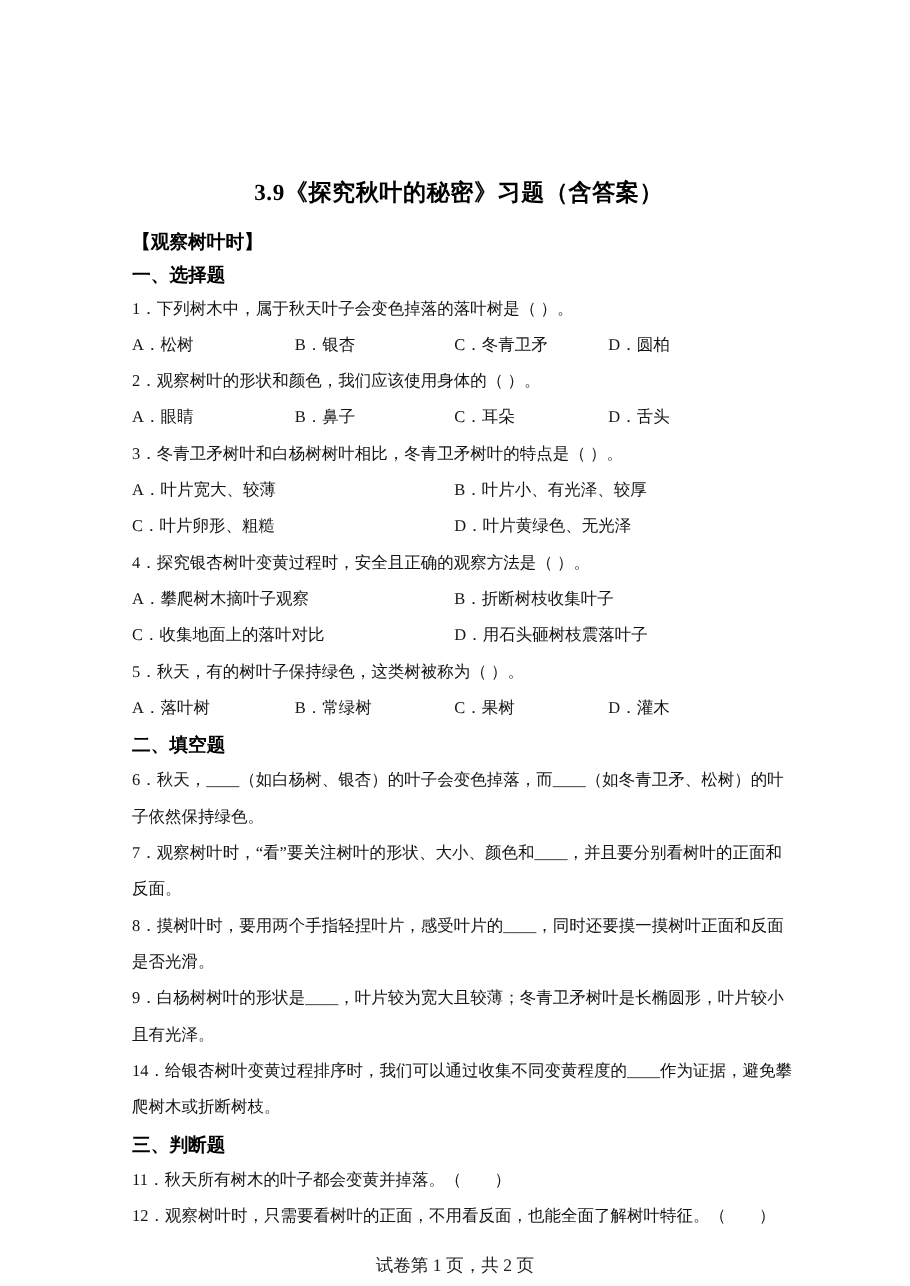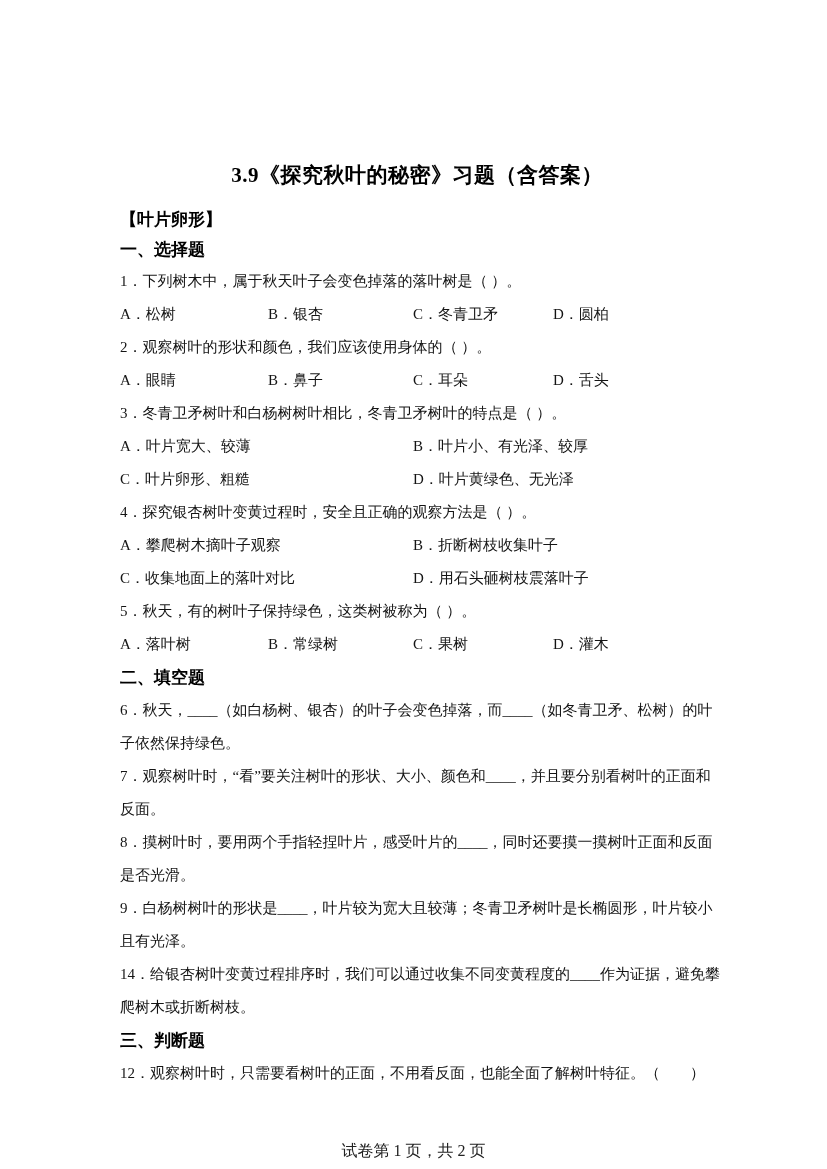--- a/index.html
+++ b/index.html
@@ -77,21 +77,21 @@
   }
 </style>
 </head>
 <body>
 
 <div class="page">
   <div class="content">
 
     <div class="doc-title">3.9《探究秋叶的秘密》习题（含答案）</div>
 
-    <div class="h-basic">【叶片卵形】</div>
+    <div class="h-basic">【观察树叶时】</div>
 
     <div class="h-section">一、选择题</div>
 
     <div class="line">1．下列树木中，属于秋天叶子会变色掉落的落叶树是（ ）。</div>
     <div class="opt4">
       <span>A．松树</span>
       <span>B．银杏</span>
       <span>C．冬青卫矛</span>
       <span>D．圆柏</span>
     </div>
@@ -144,18 +144,19 @@
     <div class="line">是否光滑。</div>
 
     <div class="line">9．白杨树树叶的形状是____，叶片较为宽大且较薄；冬青卫矛树叶是长椭圆形，叶片较小</div>
     <div class="line">且有光泽。</div>
 
     <div class="line">14．给银杏树叶变黄过程排序时，我们可以通过收集不同变黄程度的____作为证据，避免攀</div>
     <div class="line">爬树木或折断树枝。</div>
 
     <div class="h-section tall">三、判断题</div>
 
+    <div class="line">11．秋天所有树木的叶子都会变黄并掉落。（　　）</div>
     <div class="line">12．观察树叶时，只需要看树叶的正面，不用看反面，也能全面了解树叶特征。（　　）</div>
 
   </div>
 
   <div class="footer">试卷第 1 页，共 2 页</div>
 </div>
 
 </body></html>

